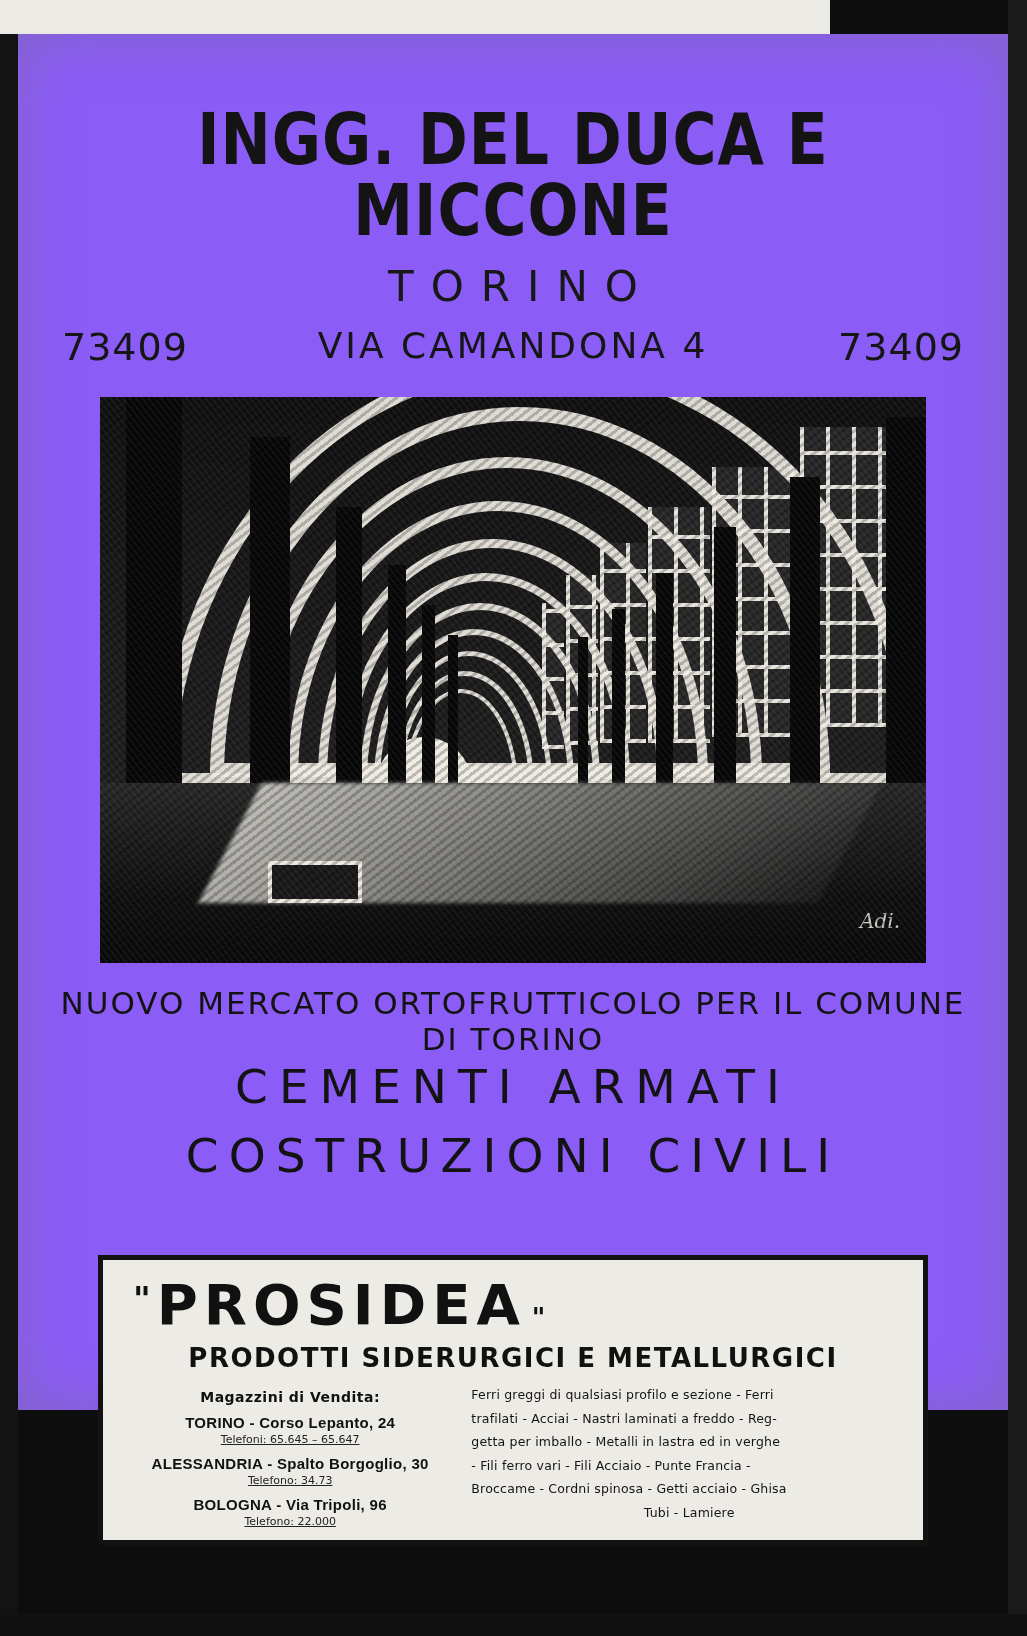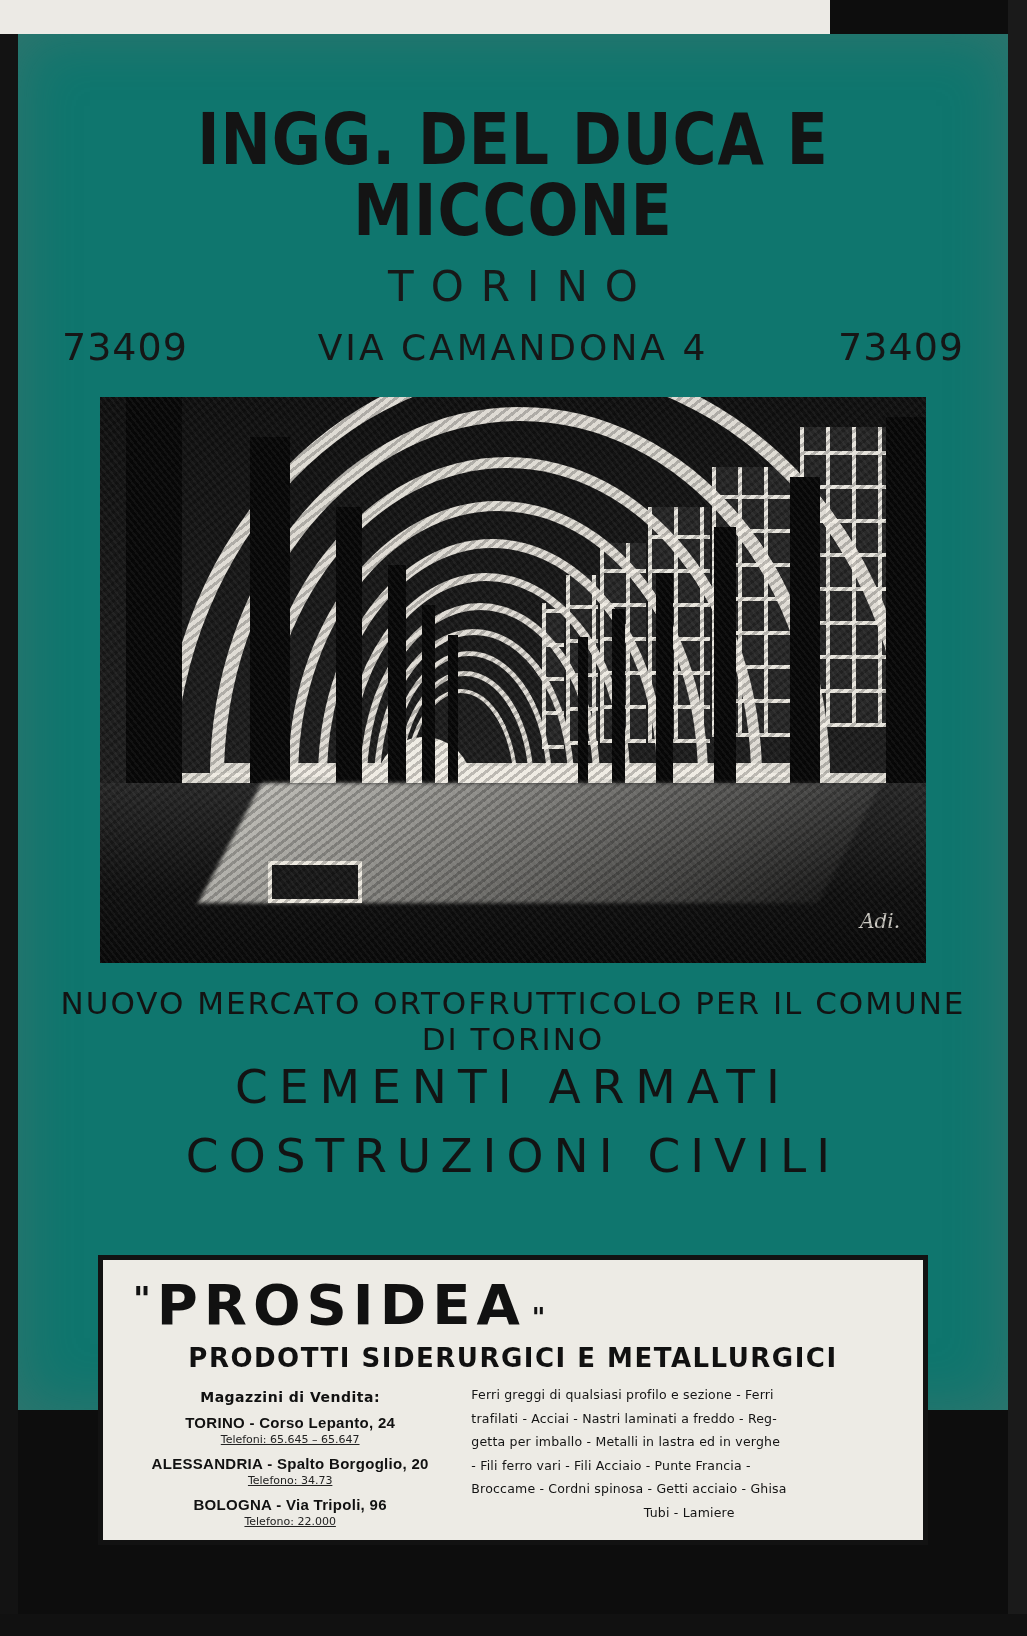--- a/index.html
+++ b/index.html
@@ -17,21 +17,21 @@
     background: #0d0d0d;
     overflow: hidden;
   }
   
   .scan {
     position: absolute;
     left: 18px;
     top: 34px;
     width: 990px;
     height: 1376px;
-    background: #0f766e;
+    background: #8b5cf6;
     box-shadow: inset 0 0 60px rgba(120,115,110,0.35);
   }
   
   .edge-top {
     position: absolute;
     left: 0; top: 0;
     width: 830px; height: 34px;
     background: #eceae5;
   }
   .edge-right {
@@ -78,21 +78,21 @@
     text-align: center;
     font-family: "DejaVu Sans", sans-serif;
     font-size: 42px;
     letter-spacing: 17px;
     color: #181818;
     margin-top: 38px;
     padding-left: 17px;
   }
   .addr-row {
     display: flex;
-    align-items: center;
+    align-items: flex-start;
     justify-content: space-between;
     margin-top: 14px;
     padding: 0 24px;
   }
   .phone {
     font-family: "DejaVu Sans", sans-serif;
     font-size: 38px;
     letter-spacing: 1px;
     color: #161616;
   }
@@ -437,21 +437,21 @@
 
         <div class="ad-sub">PRODOTTI SIDERURGICI E METALLURGICI</div>
 
         <div class="ad-cols">
           <div class="col-left">
             <div class="mag-title">Magazzini di Vendita:</div>
 
             <div class="branch">TORINO - Corso Lepanto, 24</div>
             <div class="branch-tel">Telefoni:  65.645 – 65.647</div>
 
-            <div class="branch">ALESSANDRIA - Spalto Borgoglio, 20</div>
+            <div class="branch">ALESSANDRIA - Spalto Borgoglio, 30</div>
             <div class="branch-tel">Telefono:  34.73</div>
 
             <div class="branch">BOLOGNA - Via Tripoli, 96</div>
             <div class="branch-tel">Telefono:  22.000</div>
           </div>
 
           <div class="col-right">
             <div class="desc-line">Ferri greggi di qualsiasi profilo e sezione - Ferri</div>
             <div class="desc-line">trafilati - Acciai - Nastri laminati a freddo - Reg-</div>
             <div class="desc-line">getta per imballo - Metalli in lastra ed in verghe</div>

